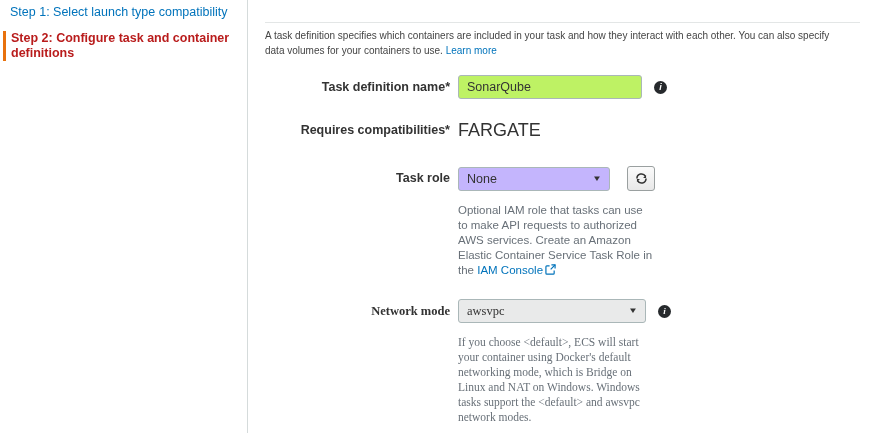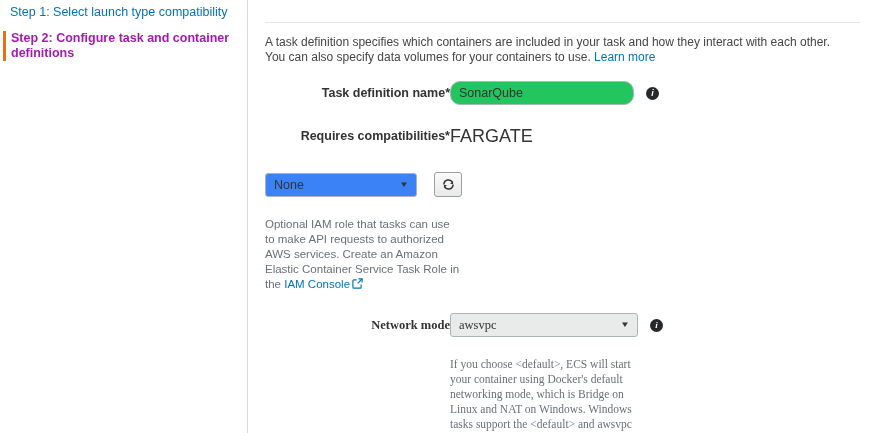--- a/index.html
+++ b/index.html
@@ -27,91 +27,92 @@
     color: #0073bb;
     margin-left: 10px;
     cursor: pointer;
   }
   .step-active {
     margin-top: 11px;
     margin-left: 3px;
     border-left: 3px solid #e8710d;
     padding-left: 5px;
     font-weight: bold;
-    color: #a21caf;
+    color: #b91c1c;
   }
 
   
   .main {
     flex: 1 1 auto;
     padding: 15px 15px 0 17px;
   }
   h1.page-title {
     font-size: 18px;
     font-weight: 400;
     color: #16191f;
     line-height: 22px;
   }
   .title-divider {
     border: none;
     border-top: 1px solid #e3e6e6;
     margin-top: 7px;
     width: 595px;
   }
   .intro {
-    margin-top: 12px;
+    margin-top: 6px;
     max-width: 582px;
-    font-size: 12px;
+    font-size: 10px;
     line-height: 14.5px;
     color: #444444;
   }
   a.link {
     color: #0073bb;
     text-decoration: none;
     cursor: pointer;
   }
 
   
   .form-row { display: flex; align-items: flex-start; }
   .form-label {
     width: 185px;
     flex: 0 0 185px;
     text-align: right;
     font-weight: bold;
     color: #333333;
+    margin-right: 8px;
     line-height: 24px;
     font-size: 12.5px;
   }
   .row-name { margin-top: 17px; }
   .row-compat { margin-top: 24px; align-items: center; }
   .row-compat .form-label, .row-compat .plain-value { line-height: 15px; }
   .row-taskrole { margin-top: 28px; }
   .row-network { margin-top: 21px; font-family: Liberation Serif, serif; }
 
   .control-line { display: flex; align-items: center; }
   .plain-value { color: #333333; font-size: 18px; }
 
   input.text-input {
     width: 184px;
     height: 24px;
     border: 1px solid #aab7b8;
-    border-radius: 10px;
+    border-radius: 3px;
     padding: 0 8px;
     font-size: 12.5px;
     font-family: "Liberation Sans", sans-serif;
     color: #333333;
-    background: #22c55e;
+    background: #bef264;
     outline: none;
   }
 
   .select {
     height: 24px;
     border: 1px solid #aab7b8;
     border-radius: 3px;
-    background: #3b82f6;
+    background: #c4b5fd;
     display: flex;
     align-items: center;
     justify-content: space-between;
     padding: 0 8px;
     cursor: pointer;
     color: #333333;
   }
   .select.w-narrow { width: 152px; }
   .select.w-wide { width: 188px; gap: 16px; }
   .select.disabled { background: #e9eaea; }
@@ -148,21 +149,21 @@
     font-style: italic;
     display: inline-flex;
     align-items: center;
     justify-content: center;
     line-height: 1;
     flex: 0 0 13px;
     cursor: pointer;
   }
 
   .help-text {
-    margin-top: 20px;
+    margin-top: 12px;
     width: 196px;
     font-size: 11.5px;
     line-height: 15px;
     color: #687078;
   }
   .ext-icon { margin-left: 2px; vertical-align: -1px; }
 </style>
 </head>
 <body>
 
@@ -187,20 +188,21 @@
         <span class="info-icon">i</span>
       </div>
     </div>
 
     <div class="form-row row-compat">
       <div class="form-label">Requires compatibilities*</div>
       <div class="plain-value">FARGATE</div>
     </div>
 
     <div class="form-row row-taskrole">
+      <div class="form-label">Task role</div>
       <div>
         <div class="control-line">
           <div class="select w-narrow">
             <span>None</span>
             <span class="caret">▼</span>
           </div>
           <div class="refresh-btn">
             <svg width="13" height="13" viewBox="0 0 16 16">
               <path d="M13.6 8a5.6 5.6 0 0 1-10.5 2.7" fill="none" stroke="#333" stroke-width="1.9"></path>
               <path d="M2.4 8a5.6 5.6 0 0 1 10.5-2.7" fill="none" stroke="#333" stroke-width="1.9"></path>

